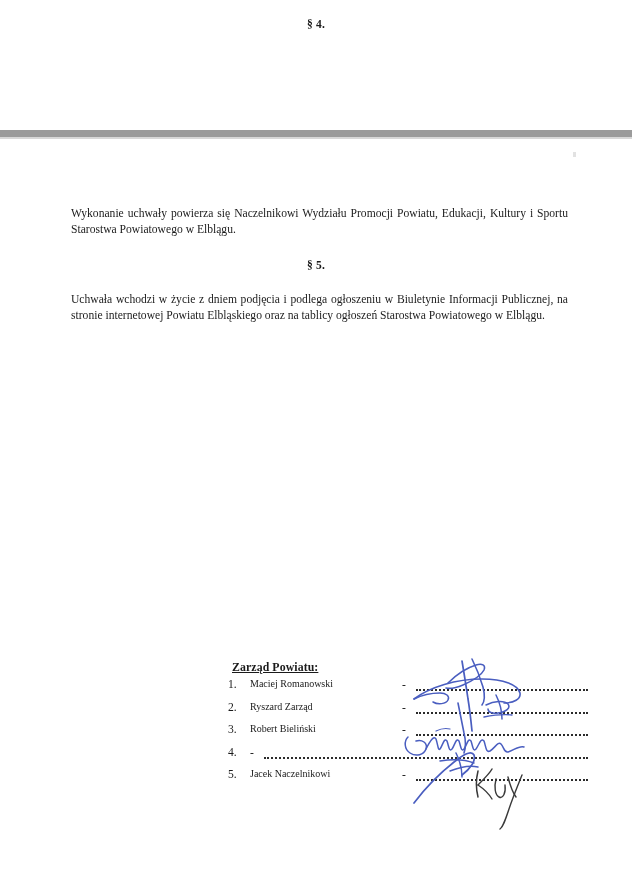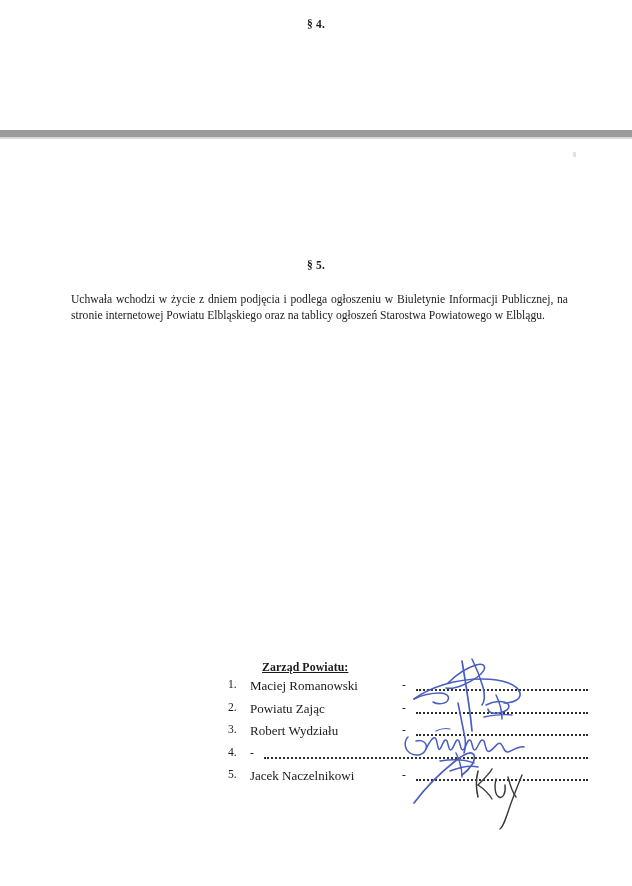--- a/index.html
+++ b/index.html
@@ -82,21 +82,21 @@
 
   
   #signature-block {
     position: absolute;
     left: 228px;
     top: 660px;
     width: 360px;
   }
 
   #board-title {
-    margin-left: 34px;
+    margin-left: 4px;
     font-weight: bold;
     font-size: 11.8px;
     text-decoration: underline;
     letter-spacing: 0.1px;
     white-space: nowrap;
   }
 
   .signatory-row {
     position: relative;
     height: 22.5px;
@@ -107,21 +107,21 @@
   .signatory-index {
     width: 22px;
     flex: 0 0 22px;
     font-size: 11.6px;
     text-align: left;
     padding-top: 3px;
   }
 
   .signatory-name {
     flex: 0 0 152px;
-    font-size: 13px;
+    font-size: 10px;
     white-space: nowrap;
     padding-top: 3px;
   }
 
   .signatory-dash {
     flex: 0 0 14px;
     font-size: 11.6px;
     padding-top: 3px;
     text-align: left;
   }
@@ -148,44 +148,45 @@
 <body>
 
 <div id="page">
 
   <div class="section-heading" id="heading-par-4">§ 4.</div>
 
   <div id="scan-band"></div>
   <div id="scan-band-soft"></div>
   <div id="scan-speck"></div>
 
+  <div class="body-par" id="par-4-body">Wykonanie uchwały powierza się Naczelnikowi Wydziału Promocji Powiatu, Edukacji, Kultury i Sportu Starostwa Powiatowego w Elblągu.</div>
 
   <div class="section-heading" id="heading-par-5">§ 5.</div>
 
   <div class="body-par" id="par-5-body">Uchwała wchodzi w życie z dniem podjęcia i podlega ogłoszeniu w Biuletynie Informacji Publicznej, na stronie internetowej Powiatu Elbląskiego oraz na tablicy ogłoszeń Starostwa Powiatowego w Elblągu.</div>
 
   <div id="signature-block">
     <div id="board-title">Zarząd Powiatu:</div>
 
     <div id="signatory-rows">
         <div class="signatory-row">
           <span class="signatory-index">1.</span>
           <span class="signatory-name">Maciej Romanowski</span>
           <span class="signatory-dash">-</span>
           <span class="signatory-line"></span>
         </div>
         <div class="signatory-row">
           <span class="signatory-index">2.</span>
-          <span class="signatory-name">Powiatu Zając</span>
+          <span class="signatory-name">Ryszard Zarząd</span>
           <span class="signatory-dash">-</span>
           <span class="signatory-line"></span>
         </div>
         <div class="signatory-row">
           <span class="signatory-index">3.</span>
-          <span class="signatory-name">Robert Wydziału</span>
+          <span class="signatory-name">Robert Bieliński</span>
           <span class="signatory-dash">-</span>
           <span class="signatory-line"></span>
         </div>
         <div class="signatory-row">
           <span class="signatory-index">4.</span>
           <span class="signatory-dash">-</span>
           <span class="signatory-line"></span>
         </div>
         <div class="signatory-row">
           <span class="signatory-index">5.</span>

